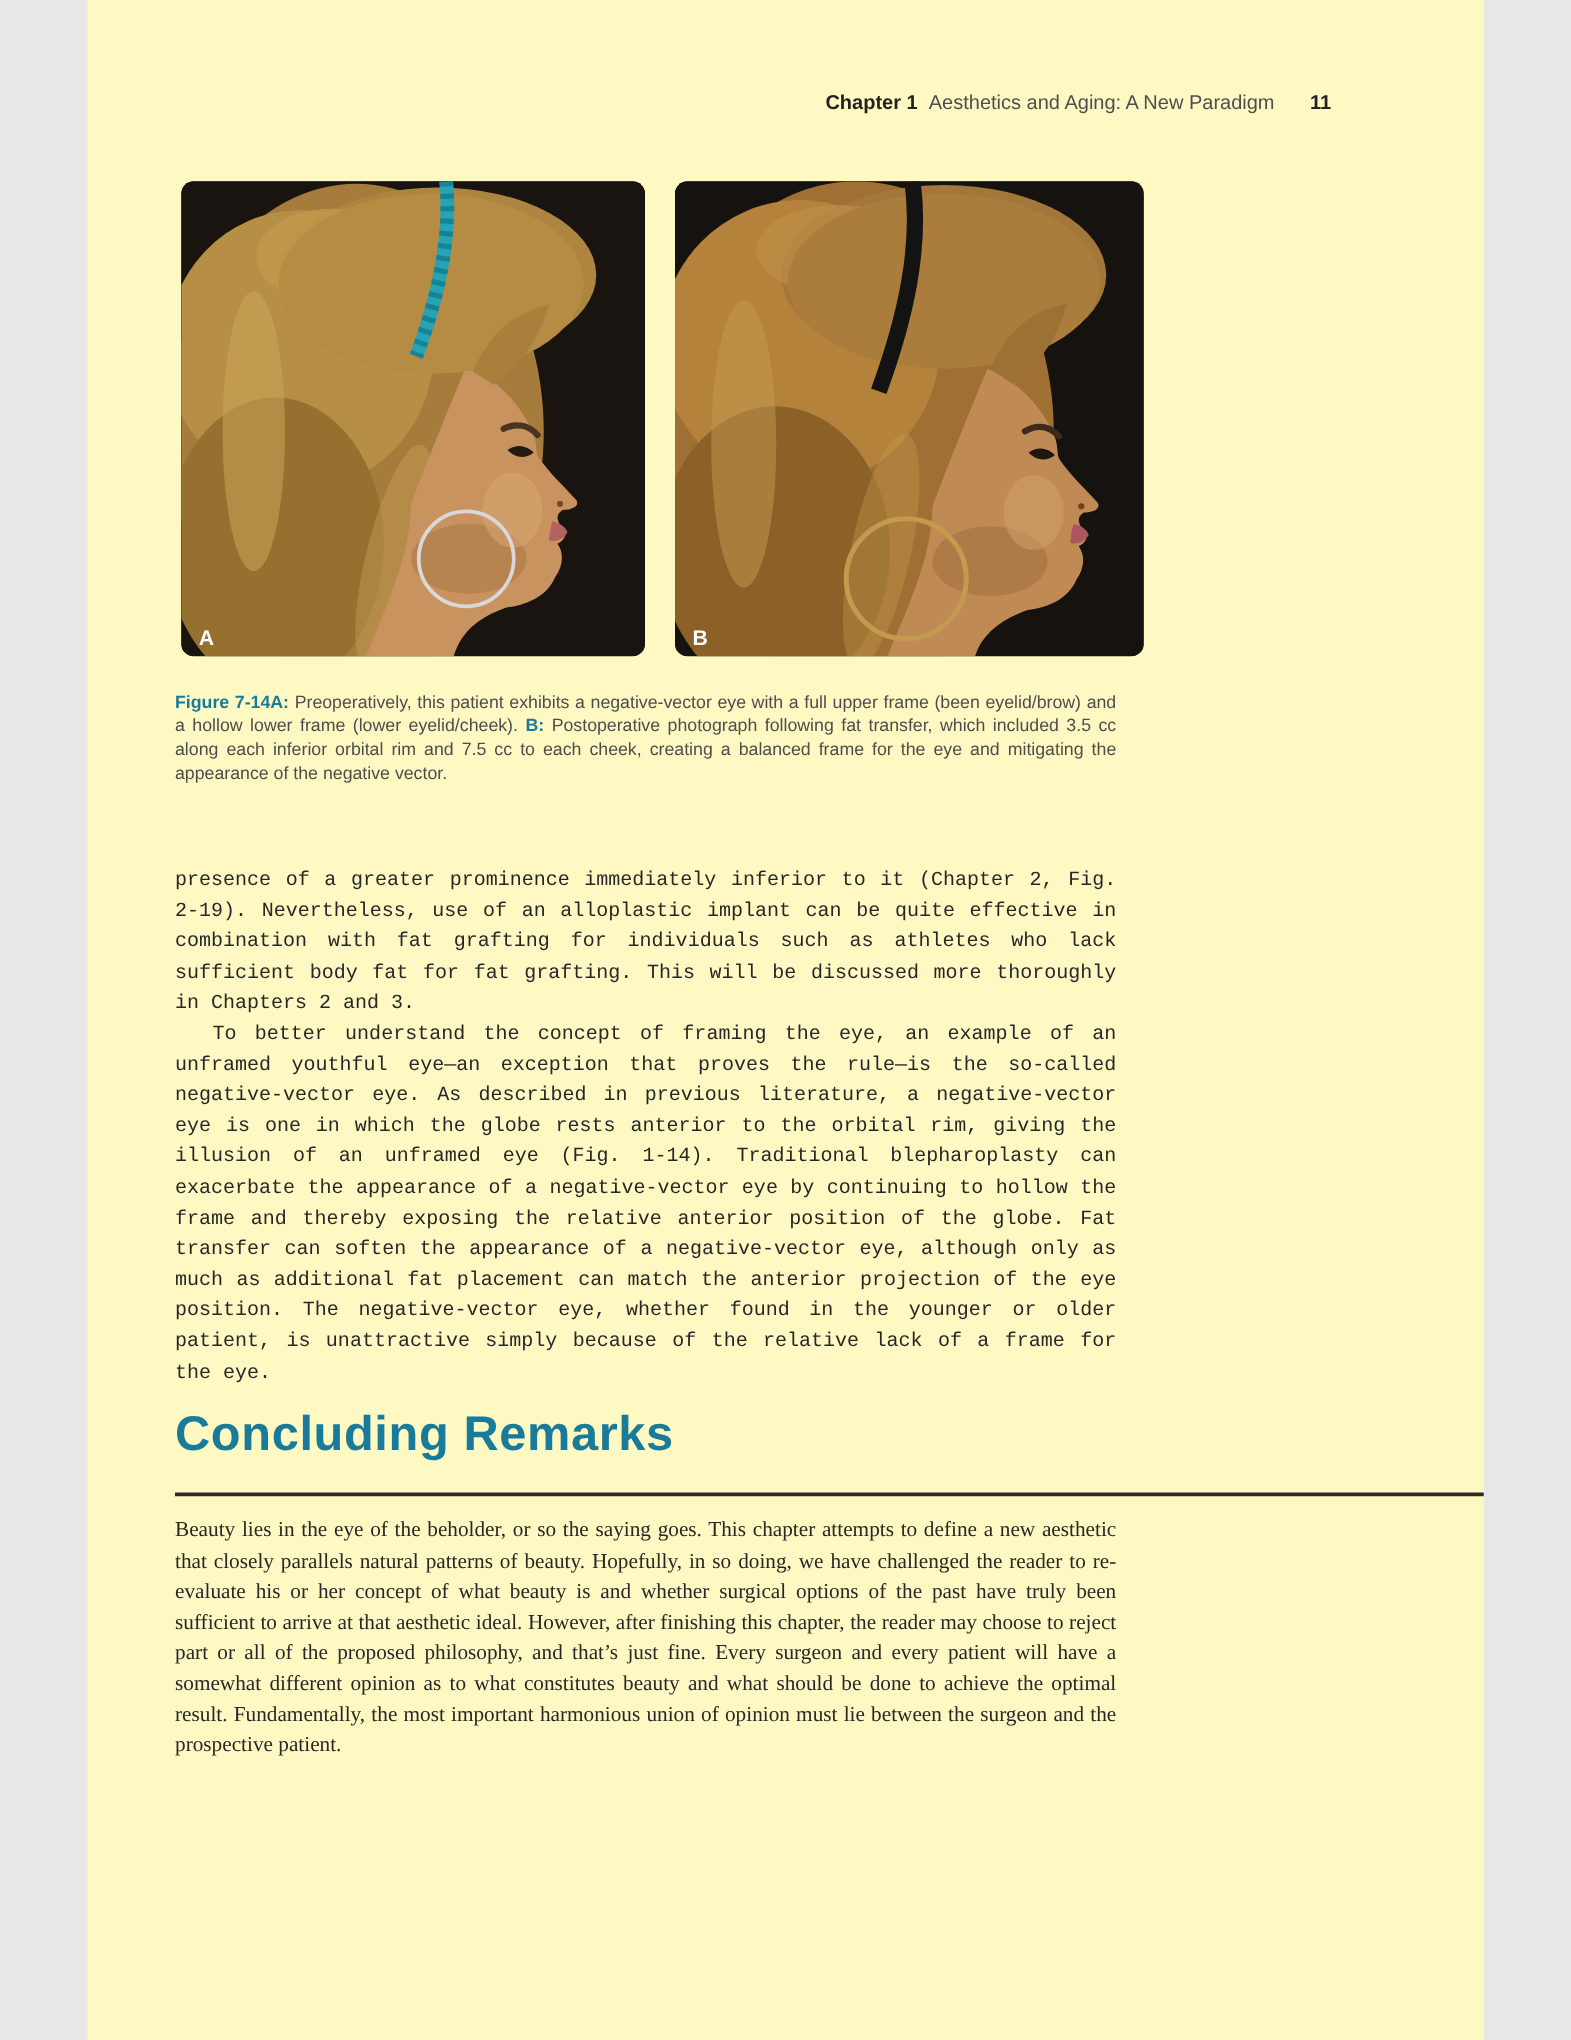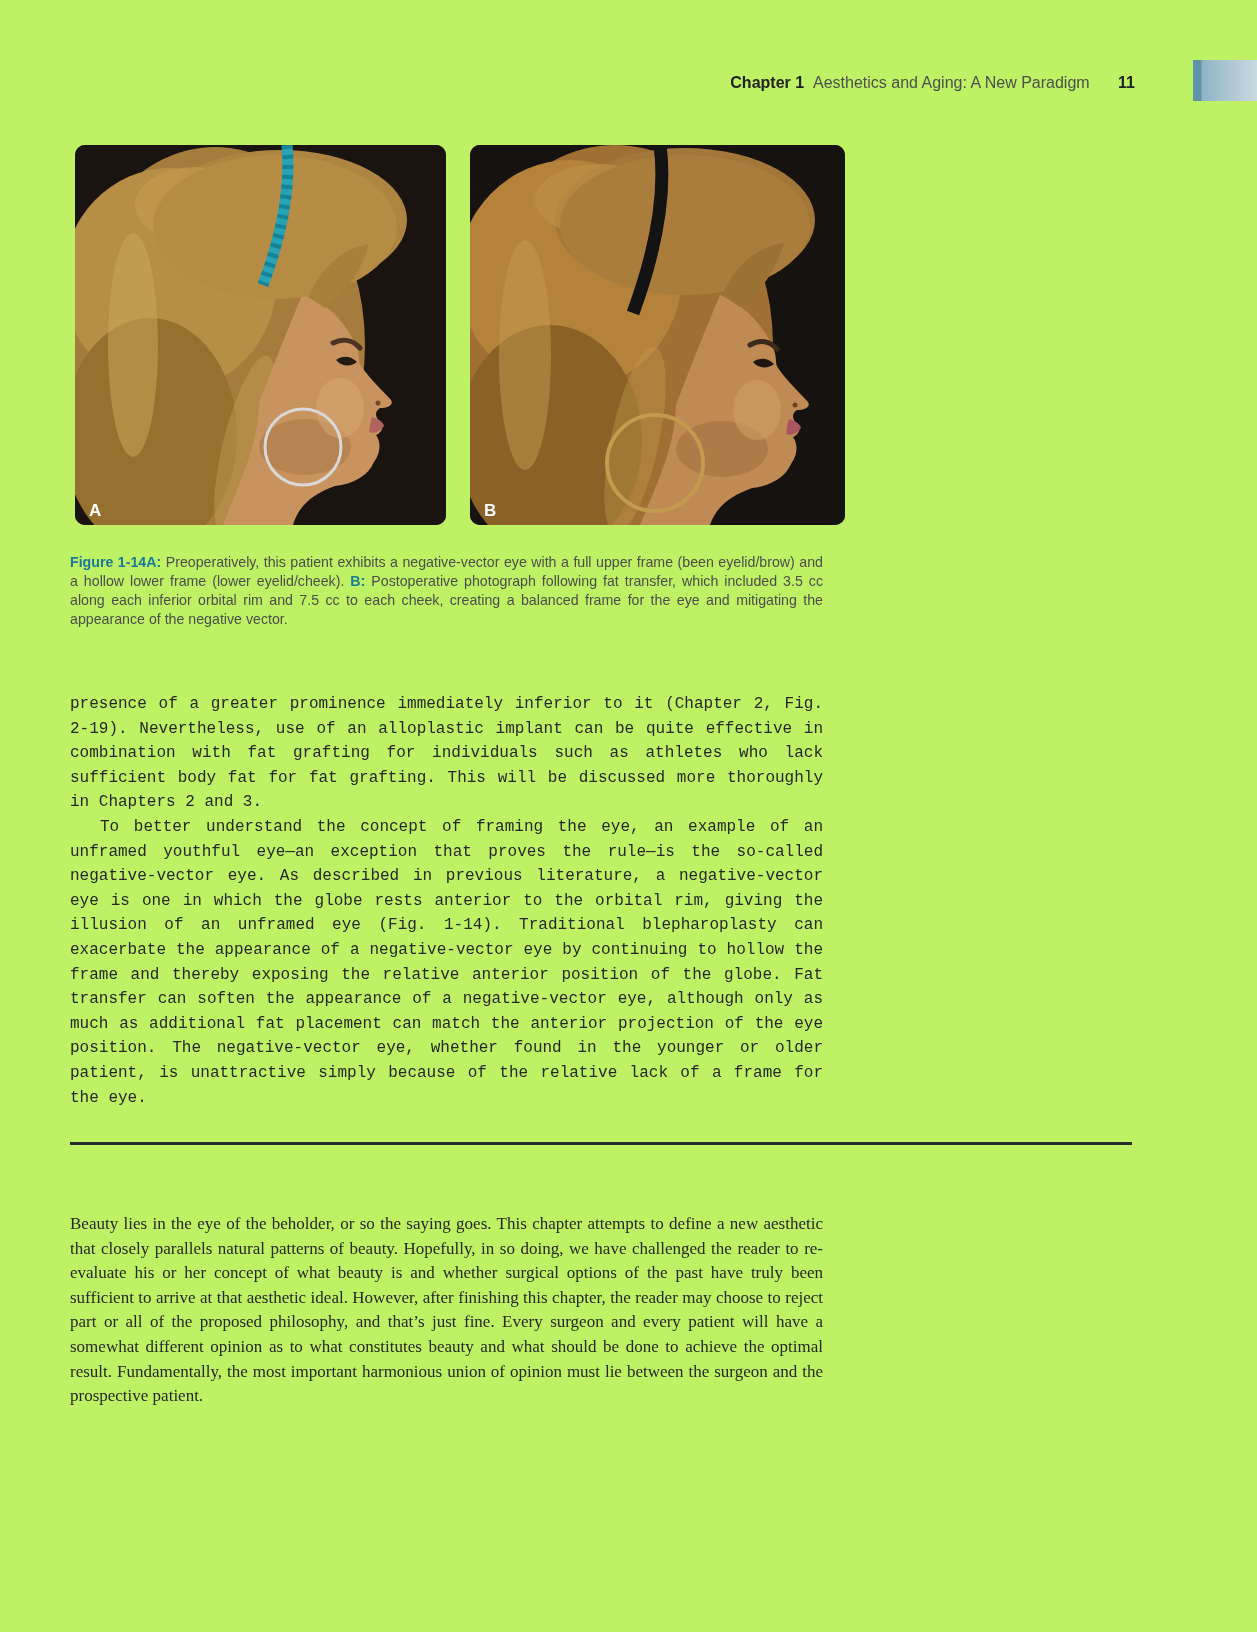--- a/index.html
+++ b/index.html
@@ -1,18 +1,18 @@
 <!DOCTYPE html>
 <html><head>
 <meta charset="utf-8">
 <style>
   * { margin:0; padding:0; box-sizing:border-box; }
   html,body { background:#e8e8e8; }
   .page {
-    position:relative; width:1257px; height:1632px; background:#bef264;
+    position:relative; width:1117px; height:1632px; background:#fef9c3;
     margin:0 auto; overflow:hidden;
     font-family:"Liberation Sans", sans-serif;
   }
   
   .header {
     position:absolute; top:74px; left:0; right:122px;
     text-align:right; font-size:16px; color:#4e4e4e; white-space:nowrap;
   }
   .chapter-label { font-weight:bold; color:#222; }
   .page-number { font-weight:bold; color:#222; margin-left:24px; }
@@ -141,32 +141,33 @@
 
         <path d="M 190,0 C 197,52 185,108 163,168" stroke="#131313" stroke-width="13" fill="none"></path>
 
         <circle cx="185" cy="318" r="48" fill="none" stroke="#c49a4e" stroke-width="4"></circle>
         <text class="photo-label" x="14" y="371" font-size="17" fill="#ffffff">B</text>
       </svg>
     </div>
   </div>
 
   <p class="caption">
-    <span class="cap-label">Figure 1-14A:</span>
+    <span class="cap-label">Figure 7-14A:</span>
     <span>Preoperatively, this patient exhibits a negative-vector eye with a full upper frame (been eyelid/brow) and a hollow lower frame (lower eyelid/cheek).</span>
     <span class="cap-label">B:</span>
     <span>Postoperative photograph following fat transfer, which included 3.5 cc along each inferior orbital rim and 7.5 cc to each cheek, creating a balanced frame for the eye and mitigating the appearance of the negative vector.</span>
   </p>
 
   <div class="body-text">
     <p>presence of a greater prominence immediately inferior to it (Chapter 2, Fig. 2-19). Nevertheless, use of an alloplastic implant can be quite effective in combination with fat grafting for individuals such as athletes who lack sufficient body fat for fat grafting. This will be discussed more thoroughly in Chapters 2 and 3.</p>
     <p class="indent">To better understand the concept of framing the eye, an example of an unframed youthful eye—an exception that proves the rule—is the so-called negative-vector eye. As described in previous literature, a negative-vector eye is one in which the globe rests anterior to the orbital rim, giving the illusion of an unframed eye (Fig. 1-14). Traditional blepharoplasty can exacerbate the appearance of a negative-vector eye by continuing to hollow the frame and thereby exposing the relative anterior position of the globe. Fat transfer can soften the appearance of a negative-vector eye, although only as much as additional fat placement can match the anterior projection of the eye position. The negative-vector eye, whether found in the younger or older patient, is unattractive simply because of the relative lack of a frame for the eye.</p>
   </div>
 
   <div class="section-block">
+    <div class="section-heading">Concluding Remarks</div>
     <div class="heading-rule"></div>
   </div>
 
   <div class="conclusion-text">
     <p>Beauty lies in the eye of the beholder, or so the saying goes. This chapter attempts to define a new aesthetic that closely parallels natural patterns of beauty. Hopefully, in so doing, we have challenged the reader to re-evaluate his or her concept of what beauty is and whether surgical options of the past have truly been sufficient to arrive at that aesthetic ideal. However, after finishing this chapter, the reader may choose to reject part or all of the proposed philosophy, and that’s just fine. Every surgeon and every patient will have a somewhat different opinion as to what constitutes beauty and what should be done to achieve the optimal result. Fundamentally, the most important harmonious union of opinion must lie between the surgeon and the prospective patient.</p>
   </div>
 
 </div>
 
 </body></html>

